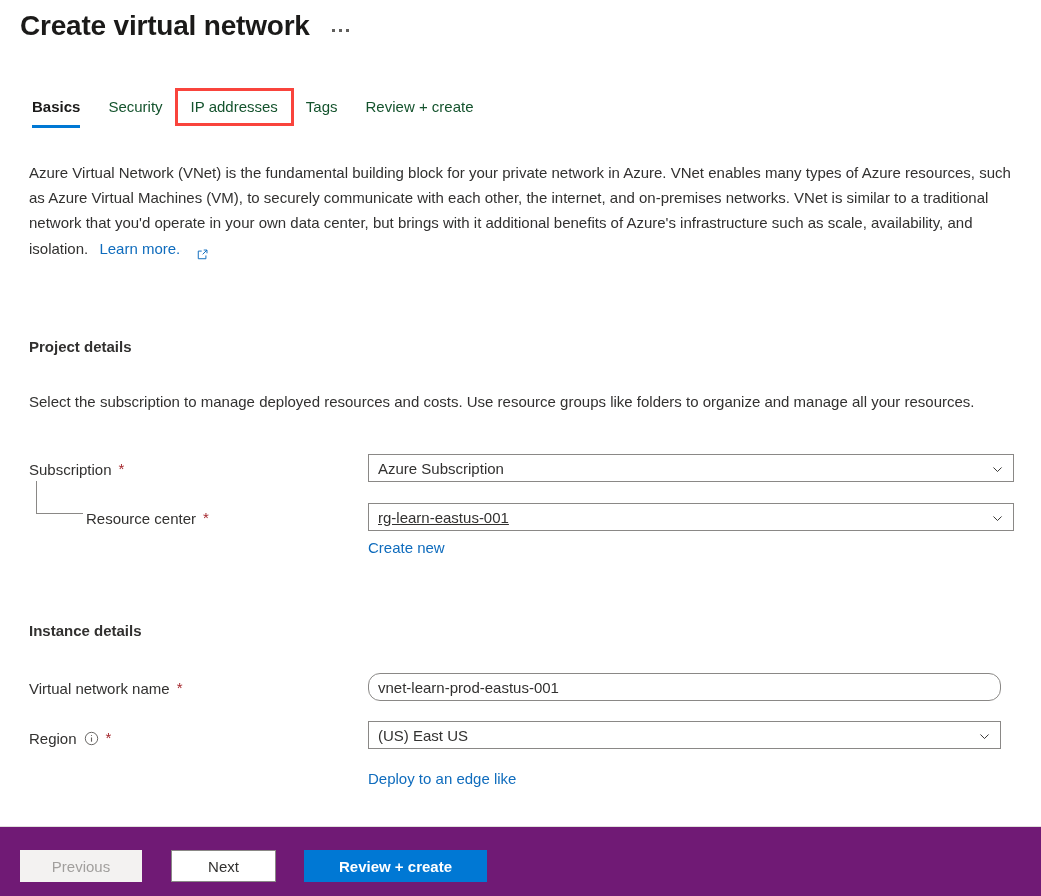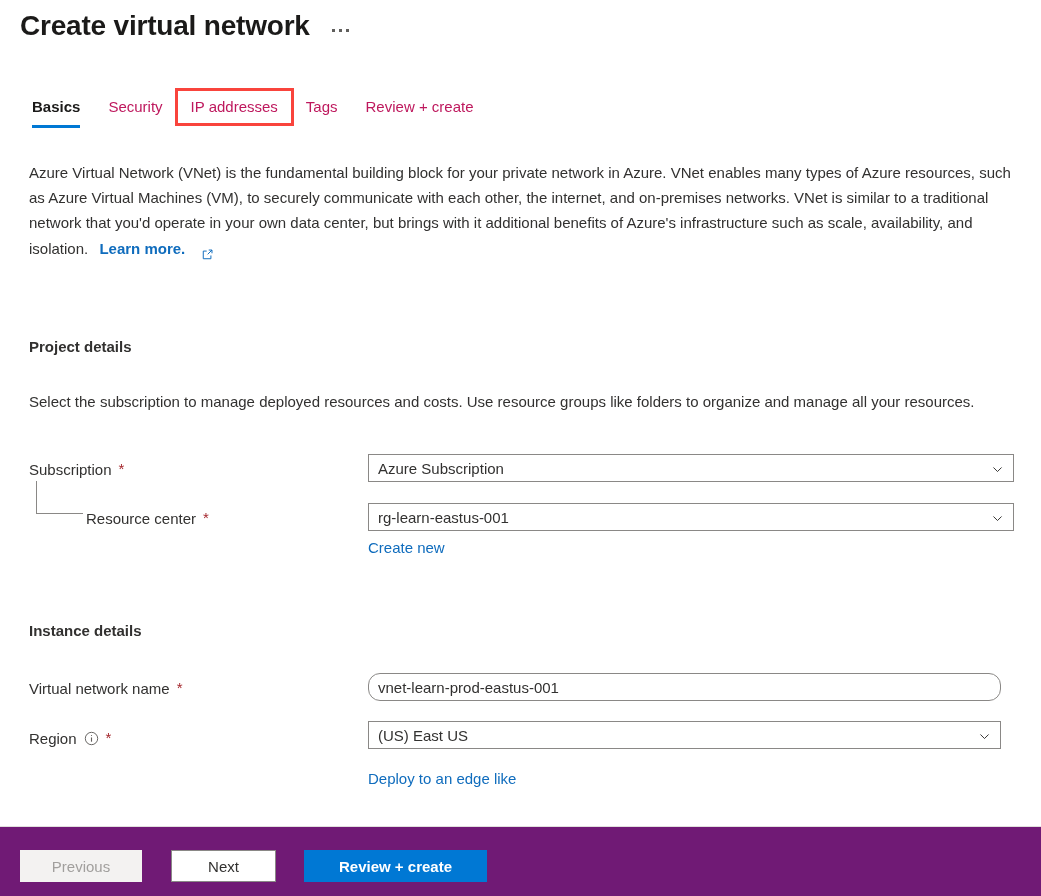--- a/index.html
+++ b/index.html
@@ -53,21 +53,21 @@
     position: absolute;
     left: 18px;
     top: 92px;
     display: flex;
     align-items: flex-start;
     gap: 0px;
   }
   .tab {
     position: relative;
     font-size: 15px;
-    color: #be185d;
+    color: #14532d;
     padding: 4px 14px 10px 14px;
     cursor: pointer;
     white-space: nowrap;
     line-height: 22px;
   }
   .tab.active {
     font-weight: 700;
     color: #1b1a19;
   }
   .tab.active::after {
@@ -99,21 +99,20 @@
   }
   .learn-more {
     display: inline-flex;
     align-items: center;
     gap: 16px;
     color: #0f6cbd;
     font-size: 15px;
     cursor: pointer;
     margin-left: 7px;
     margin-top: 1px;
-    font-weight: bold;
   }
   .ext-icon {
     display: inline-block;
     width: 13px;
     height: 13px;
     position: relative;
     top: 1px;
   }
 
   
@@ -306,21 +305,21 @@
     </svg>
   </span>
 </div>
 
 <div class="connector"></div>
 
 <div class="field-label" style="left:86px; top:510px;">
   <span>Resource center</span>
   <span class="req">*</span>
 </div>
-<div class="control" style="left:368px; top:503px; width:646px;">
+<div class="control" style="left:368px; top:503px; width:646px;text-decoration:underline;">
   <span class="val">rg-learn-eastus-001</span>
   <span class="chev">
     <svg viewBox="0 0 16 16" width="13" height="13" fill="none" stroke="#323130" stroke-width="1.2">
       <path d="M3 5.5L8 10.5L13 5.5"></path>
     </svg>
   </span>
 </div>
 <div class="link" style="left:368px; top:539px;">Create new</div>
 
 <div class="section-heading" id="instance-details-heading">Instance details</div>

